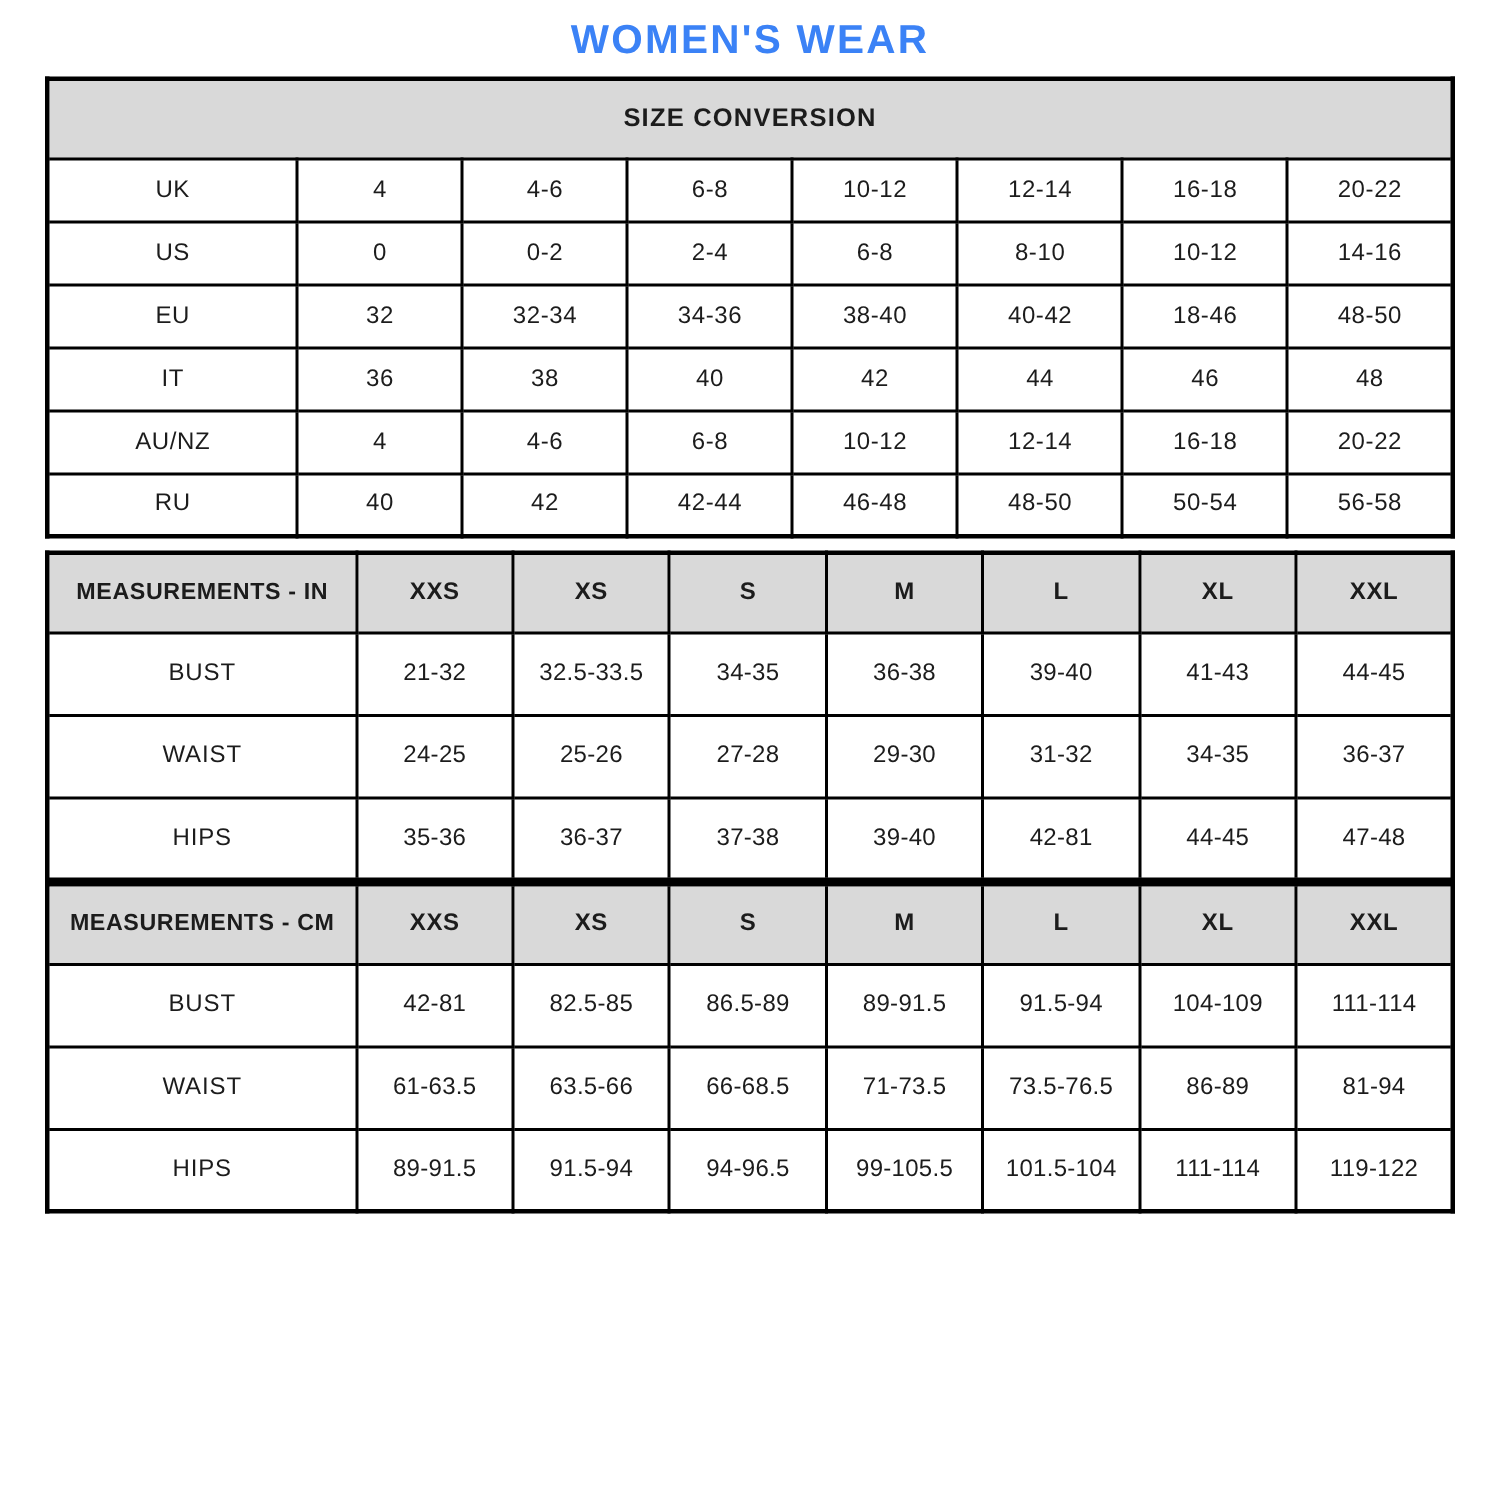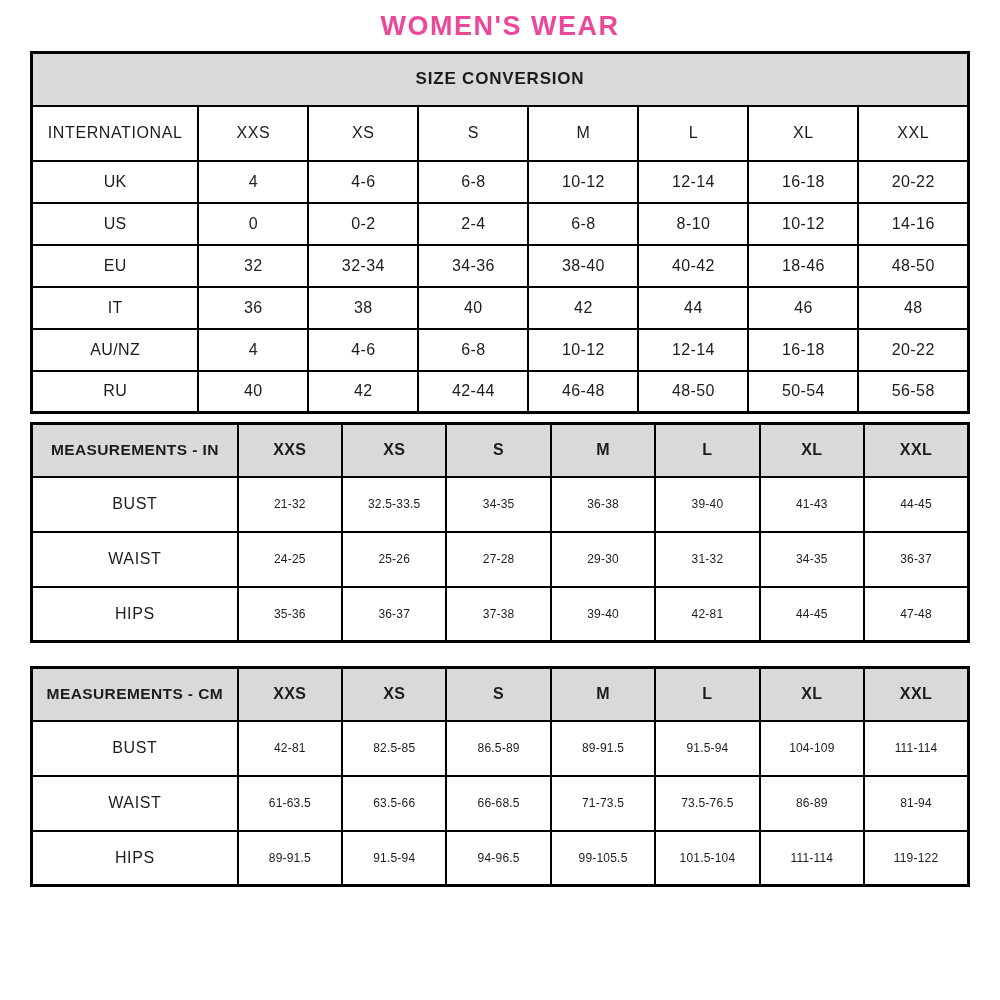--- a/index.html
+++ b/index.html
@@ -14,21 +14,21 @@
     font-family:"Liberation Sans",sans-serif;
     color:var(--ink);
   }
   .page{width:940px;margin:0 auto;padding-top:11px;}
   .page-title{
     text-align:center;
     font-size:27px;
     font-weight:bold;
     letter-spacing:1.5px;
     margin:0 0 9px 0;
-    color:#ec4899;
+    color:#3b82f6;
   }
   table.tbl{
     width:100%;
     border-collapse:collapse;
     border:3px solid var(--border);
     table-layout:fixed;
   }
   .tbl th,.tbl td{
     border:2px solid var(--border);
     text-align:center;
@@ -47,32 +47,32 @@
   }
   .tbl-conv .conv-h{
     height:55px;
     font-size:16px;
     font-weight:normal;
     letter-spacing:0.6px;
   }
   .tbl-conv td{height:42px;font-size:16px;letter-spacing:0.4px;}
   .tbl-conv col.c-label{width:17.8%;}
   
-  .tbl-meas{margin-bottom:23px;}
+  .tbl-meas{margin-bottom:0;}
   .tbl-meas th{
     background:var(--header-bg);
     height:53px;
     font-size:16px;
     font-weight:bold;
     letter-spacing:0.4px;
   }
   .tbl-meas th.meas-title{font-size:15.5px;}
   .tbl-meas td{height:55px;}
   .tbl-meas td.rowlabel{font-size:16px;letter-spacing:0.6px;}
-  .tbl-meas td.cell{font-size:12px;letter-spacing:0.2px;}
+  .tbl-meas td.cell{font-size:16px;letter-spacing:0.2px;}
   .tbl-meas col.c-label{width:22%;}
 </style>
 </head>
 <body>
 
 <div class="page">
 
   <h1 class="page-title">WOMEN'S WEAR</h1>
 
   <table class="tbl tbl-conv">
@@ -82,30 +82,20 @@
         <col>
         <col>
         <col>
         <col>
         <col>
         <col>
     </colgroup>
     <thead>
       <tr>
         <th class="band" colspan="8">SIZE CONVERSION</th>
-      </tr>
-      <tr>
-        <th class="conv-h">INTERNATIONAL</th>
-        <th class="conv-h">XXS</th>
-        <th class="conv-h">XS</th>
-        <th class="conv-h">S</th>
-        <th class="conv-h">M</th>
-        <th class="conv-h">L</th>
-        <th class="conv-h">XL</th>
-        <th class="conv-h">XXL</th>
       </tr>
     </thead>
     <tbody>
 
         <tr>
           <td>UK</td>
           <td>4</td>
           <td>4-6</td>
           <td>6-8</td>
           <td>10-12</td>

